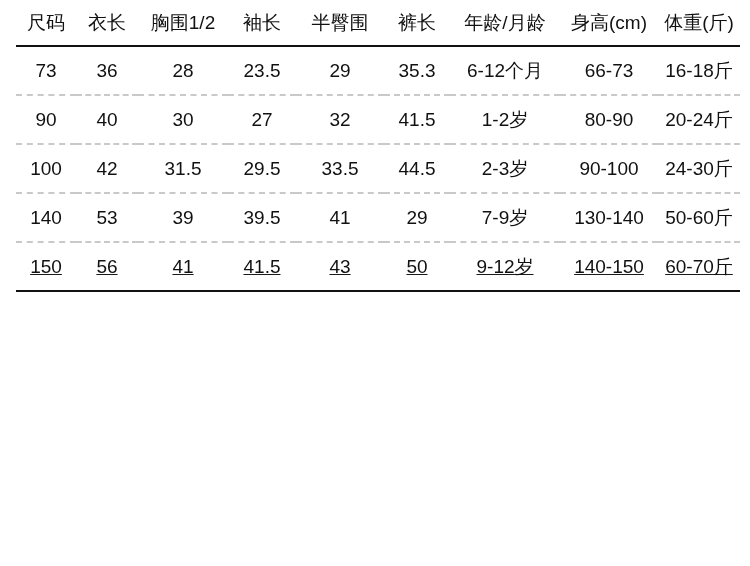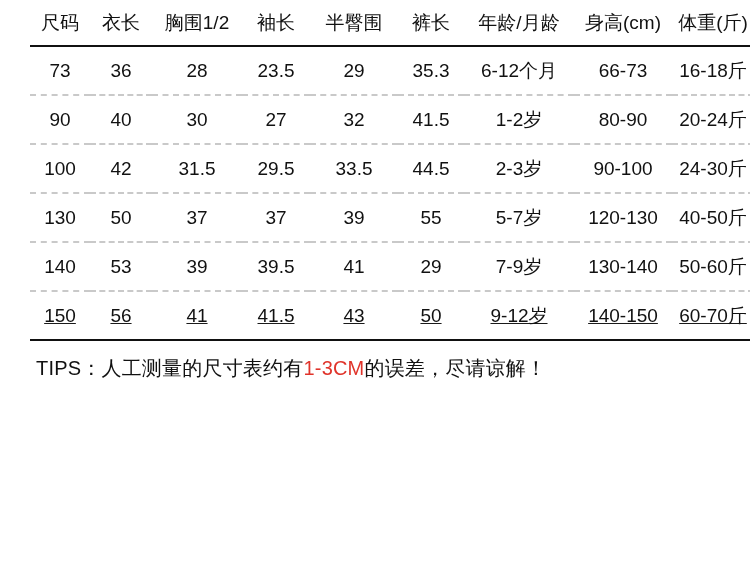--- a/index.html
+++ b/index.html
@@ -12,21 +12,21 @@
     width: 750px;
     height: 566px;
     font-family: "Liberation Sans", sans-serif;
     color: #1a1a1a;
     overflow: hidden;
   }
   .sheet {
     width: 750px;
     height: 566px;
     position: relative;
-    padding: 0 30px;
+    padding: 0 16px;
   }
   table.size-table {
     width: 714px;
     border-collapse: collapse;
     table-layout: fixed;
   }
   table.size-table th,
   table.size-table td {
     text-align: center;
     vertical-align: middle;
@@ -136,31 +136,20 @@
         <td>42</td>
         <td>31.5</td>
         <td>29.5</td>
         <td>33.5</td>
         <td>44.5</td>
         <td>2-3岁</td>
         <td>90-100</td>
         <td>24-30斤</td>
       </tr>
       <tr>
-        <td>130</td>
-        <td>50</td>
-        <td>37</td>
-        <td>37</td>
-        <td>39</td>
-        <td>55</td>
-        <td>5-7岁</td>
-        <td>120-130</td>
-        <td>40-50斤</td>
-      </tr>
-      <tr>
         <td>140</td>
         <td>53</td>
         <td>39</td>
         <td>39.5</td>
         <td>41</td>
         <td>29</td>
         <td>7-9岁</td>
         <td>130-140</td>
         <td>50-60斤</td>
       </tr>
@@ -171,17 +160,14 @@
         <td>41.5</td>
         <td>43</td>
         <td>50</td>
         <td>9-12岁</td>
         <td>140-150</td>
         <td>60-70斤</td>
       </tr>
     </tbody>
   </table>
 
-  <div class="tips">
-    <span>TIPS：人工测量的尺寸表约有</span><span class="accent">1-3CM</span><span>的误差，尽请谅解！</span>
-  </div>
 
 </div>
 
 </body></html>

